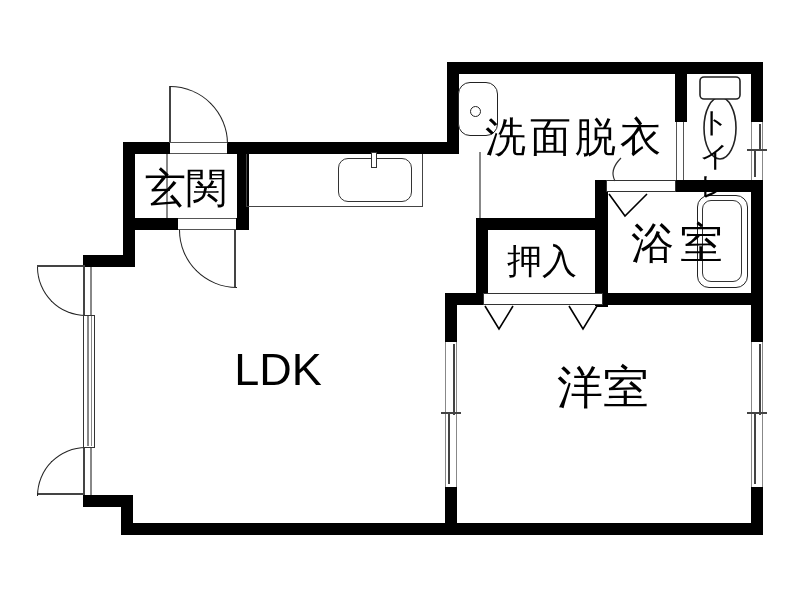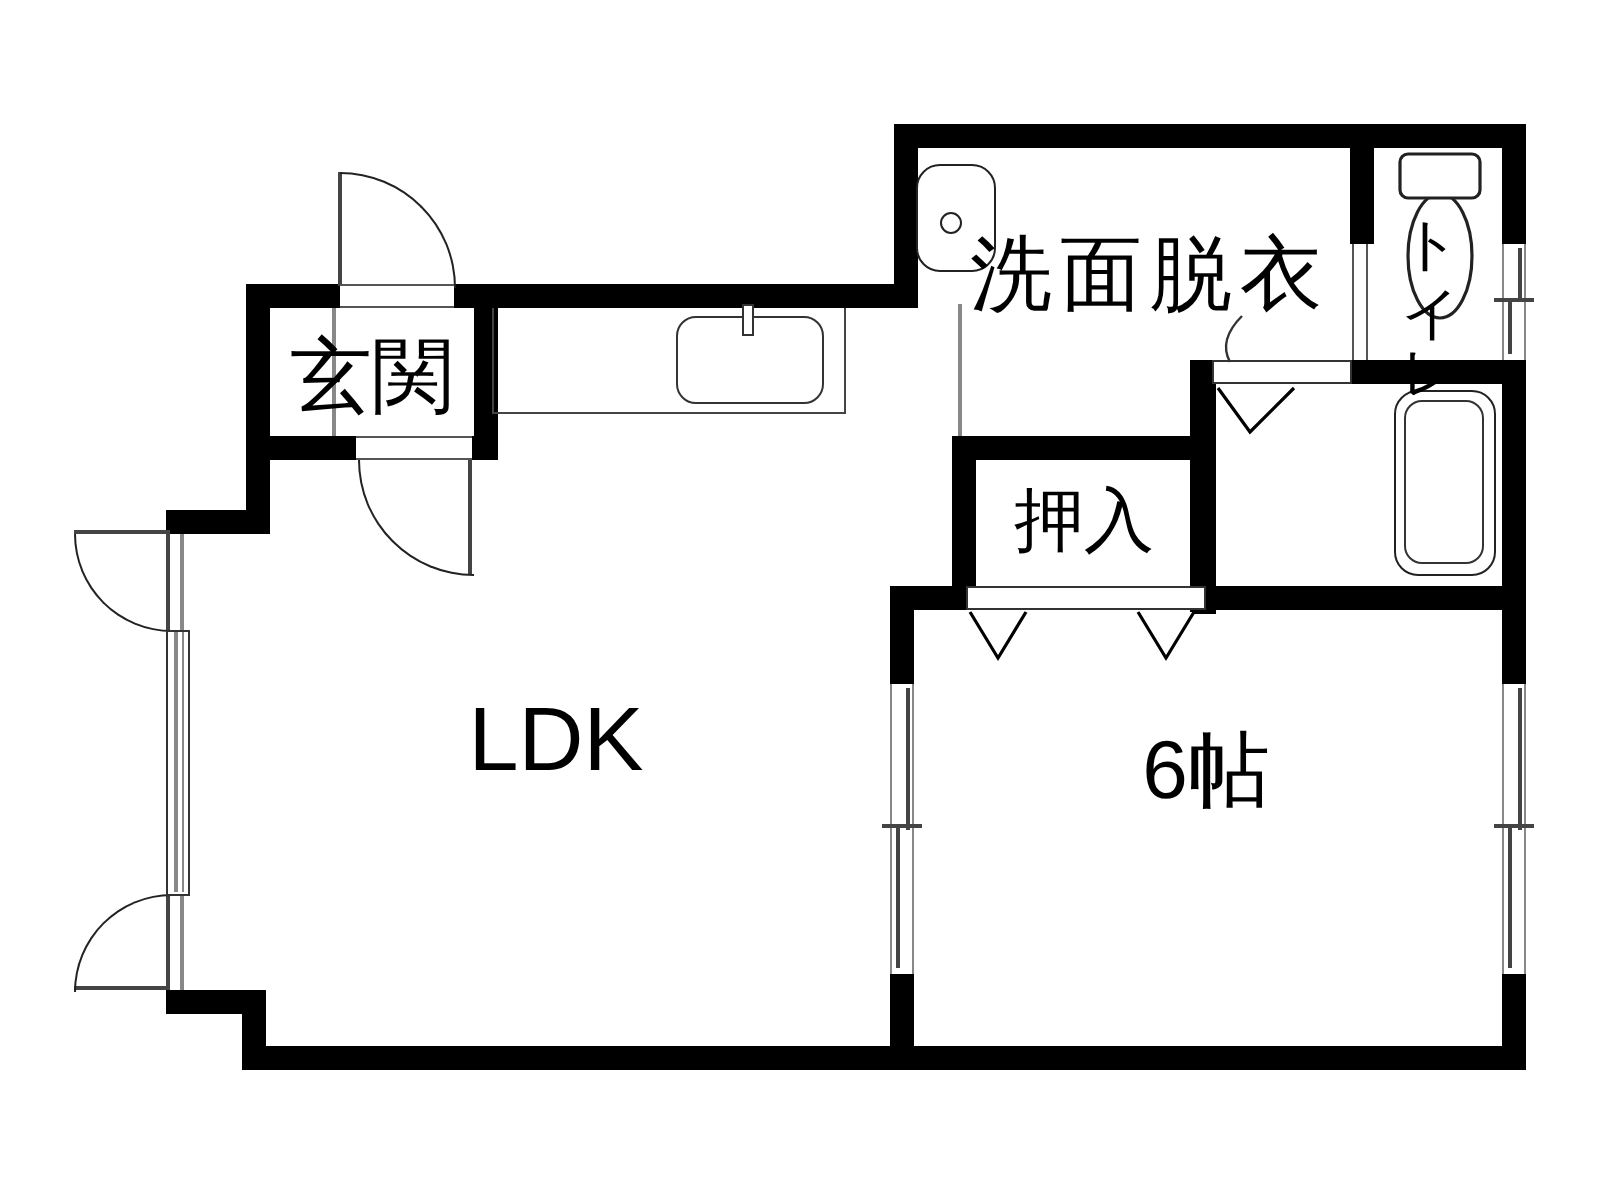--- a/index.html
+++ b/index.html
@@ -106,24 +106,25 @@
     <polyline points="569,306 583,329 597,306" fill="#fff" stroke="#000" stroke-width="1.6"></polyline>
     <path d="M621,158 Q609,170 615,181" fill="none" stroke="#333" stroke-width="1.2"></path>
   </svg>
 
   <div class="lbl" style="left:470px;top:115px;width:210px;font-size:41px;letter-spacing:4px">洗面脱衣</div>
 
   <div class="lbl" style="left:125px;top:166px;width:122px;font-size:41px">玄関</div>
 
   <div class="lbl vert" style="left:699px;top:85px;width:32px;height:110px;font-size:29px;line-height:32px">トイレ</div>
 
+  <div class="lbl" style="left:597px;top:219px;width:166px;font-size:43px;letter-spacing:6px">浴室</div>
 
   <div class="lbl" style="left:487px;top:241px;width:110px;font-size:35px">押入</div>
 
   <div class="lbl" style="left:158px;top:346px;width:240px;">
     <div style="font-size:45px;line-height:47px">LDK</div>
   </div>
 
   <div class="lbl" style="left:482px;top:363px;width:242px;">
-    <div style="font-size:41px;line-height:45px">6帖</div>
+    <div style="font-size:46px;line-height:49px">洋室</div>
   </div>
 
 </div>
 
 </body></html>

